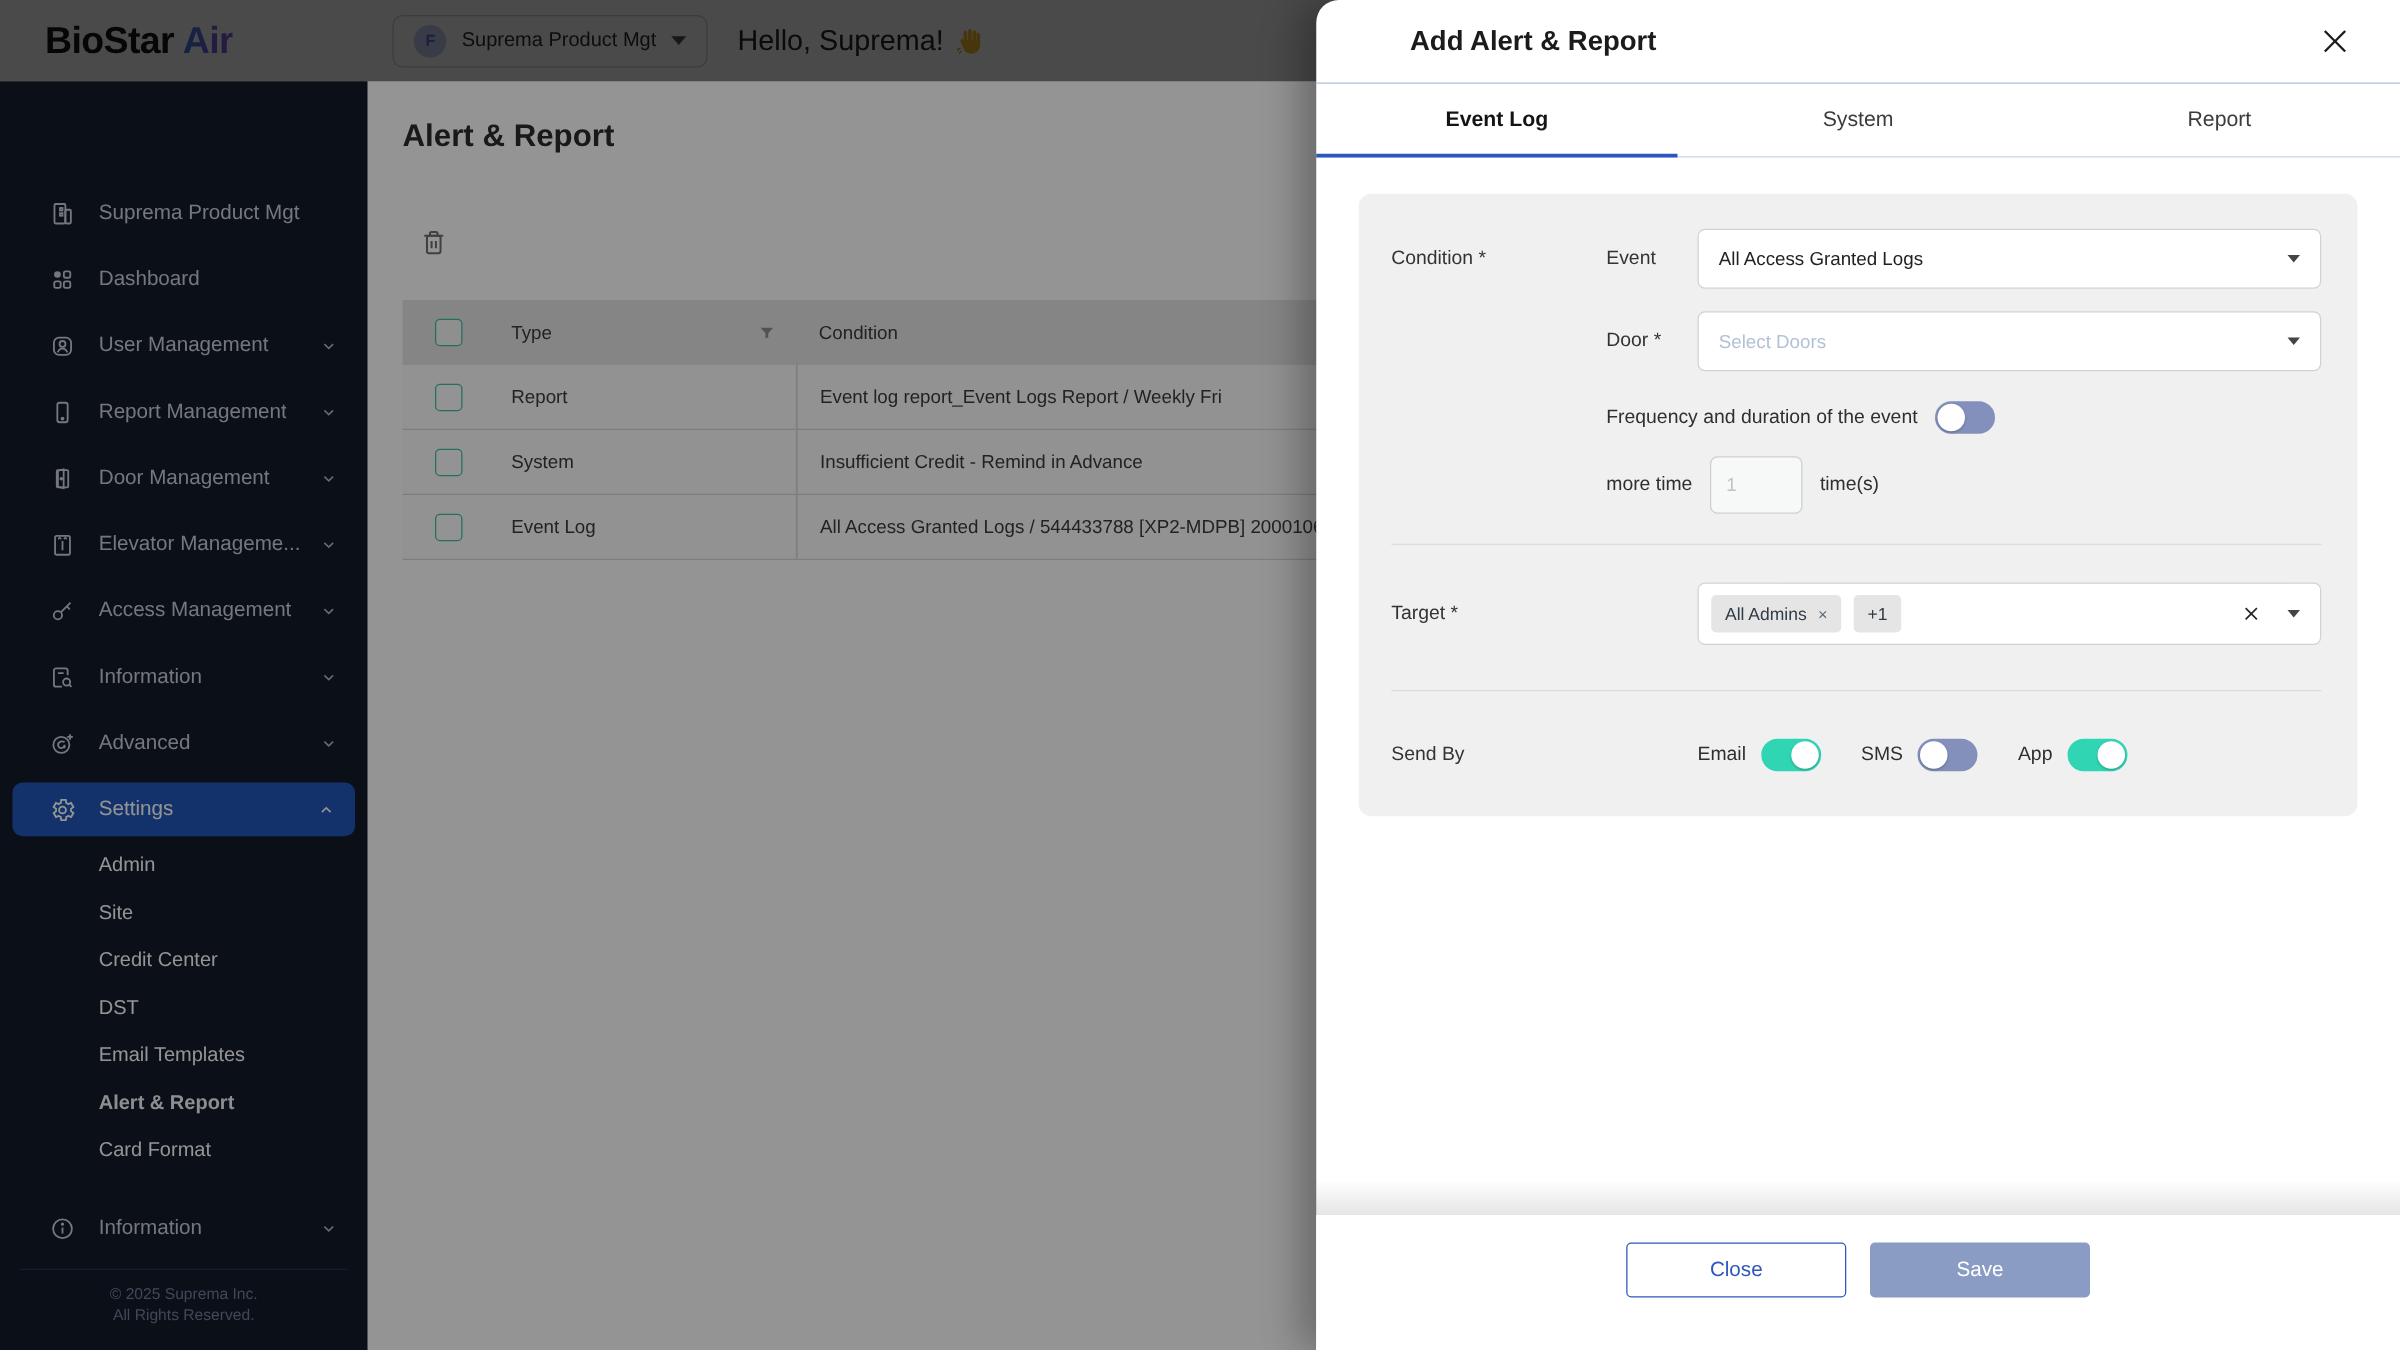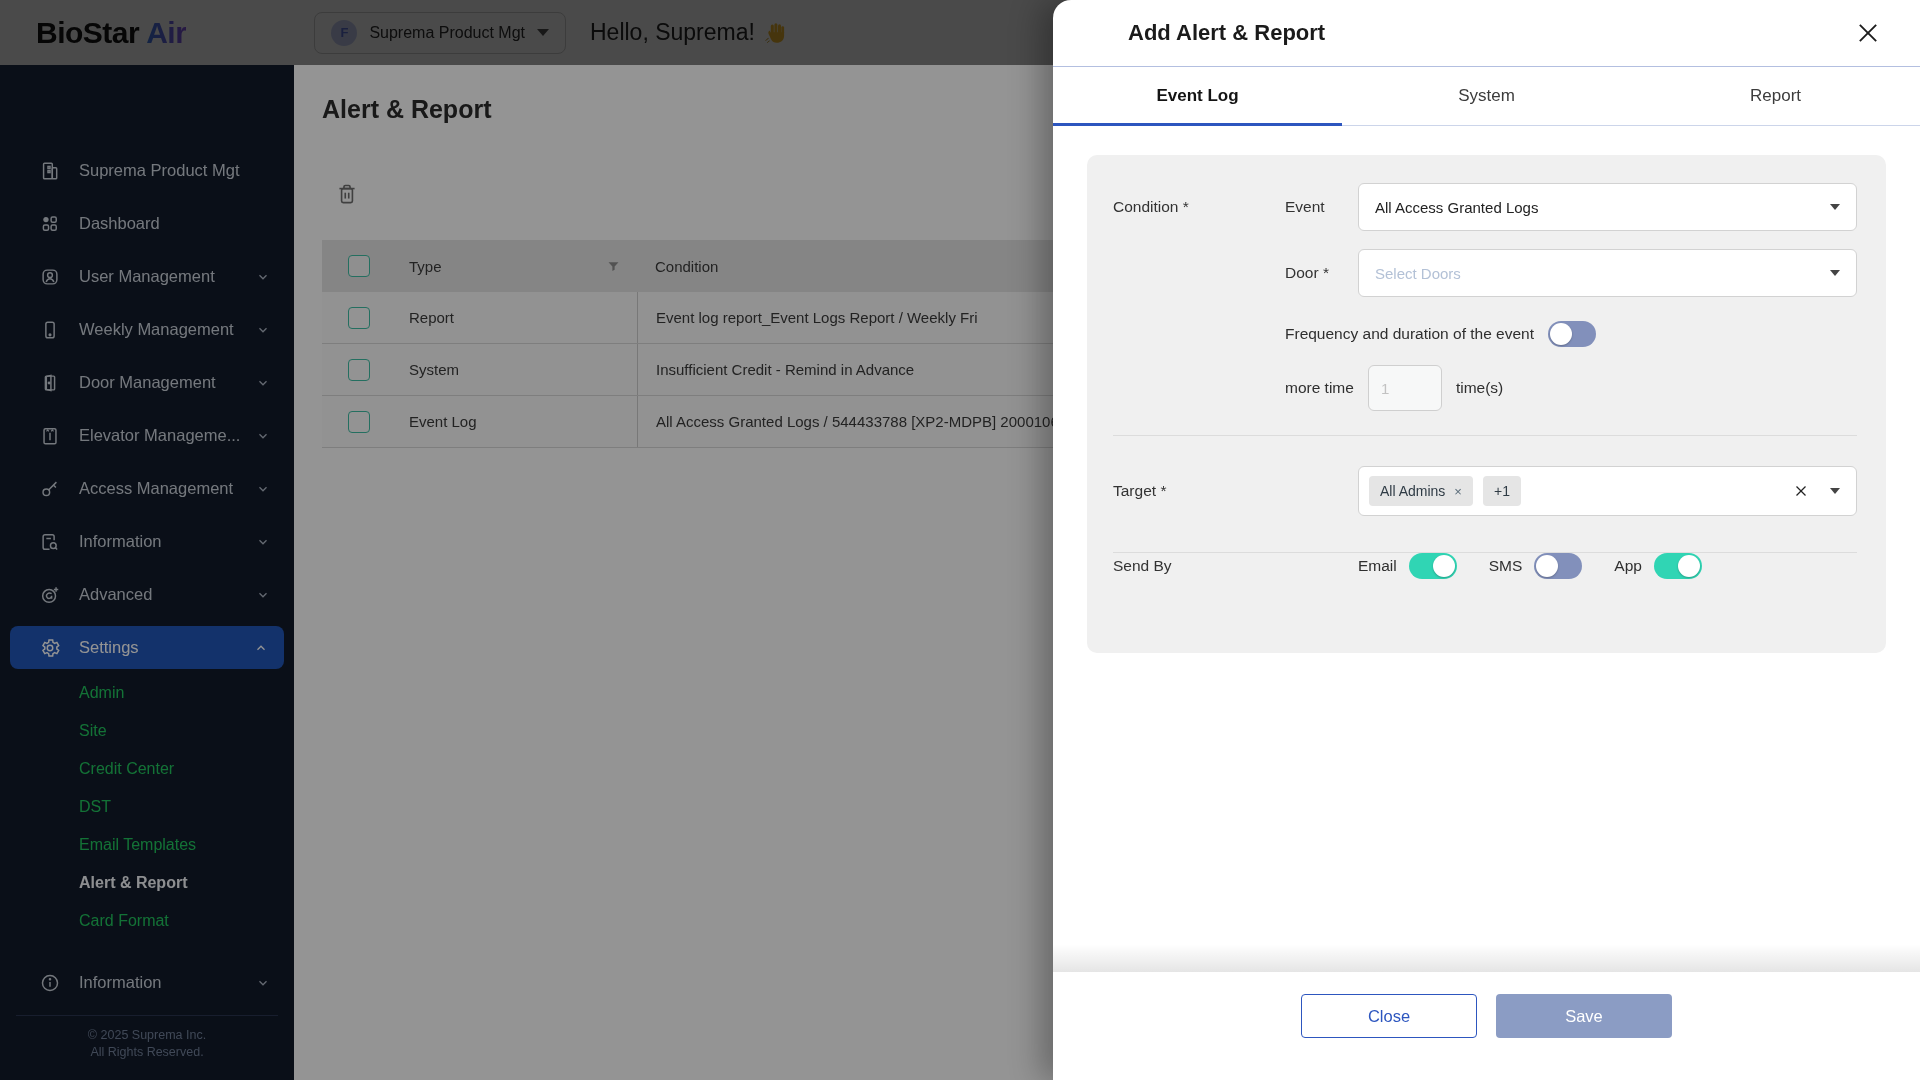--- a/index.html
+++ b/index.html
@@ -26,21 +26,21 @@
   .sidebar{position:absolute;top:65px;left:0;width:294px;height:1015px;background:#121b2a;z-index:1;}
   .nav{padding-top:79px;}
   .nav-item{height:53px;display:flex;align-items:center;padding:0 24px 0 38px;color:#c9cfd8;cursor:pointer;}
   .nav-item.active{height:43px;margin:5px 10px;padding:0 16px 0 28px;background:#2257b8;
                    border-radius:8px;color:#ffffff;}
   .nav-ic{width:24px;height:24px;margin-right:17px;flex:none;display:flex;align-items:center;justify-content:center;}
   .nav-label{font-size:16.5px;white-space:nowrap;overflow:hidden;text-overflow:ellipsis;}
   .nav-chev{margin-left:auto;display:flex;color:#aeb6c4;}
   .nav-item.active .nav-chev{color:#fff;}
   .sub-item{height:38px;display:flex;align-items:center;padding-left:79px;font-size:16px;
-            color:#22c55e;cursor:pointer;}
+            color:#ffffff;cursor:pointer;}
   .sub-item.active{color:#f3f5f9;font-weight:700;}
   .info-item{margin-top:16px;}
   .sb-divider{height:1px;background:#2a3550;margin:6px 16px 0;}
   .sb-footer{margin-top:11px;text-align:center;font-size:12.5px;color:#6f7d96;line-height:1.35;}
 
   
   .content{position:absolute;left:294px;top:65px;right:0;bottom:0;background:#fff;}
   .page-title{position:absolute;left:28px;top:30px;font-size:25px;font-weight:600;color:#2b2b2b;}
   .trash-btn{position:absolute;left:40px;top:116px;width:26px;height:26px;color:#6f6f6f;cursor:pointer;}
   .table{position:absolute;left:28px;top:175px;right:0;}
@@ -101,21 +101,21 @@
   .num-input::placeholder{color:#c2c2c2;}
   .card-divider{height:1px;background:#dcdcdc;margin-top:24px;}
   .target-row{margin-top:30px;}
   .select.tags{height:50px;padding:0 16px 0 10px;}
   .chip{display:flex;align-items:center;gap:9px;background:#e5e5e5;border-radius:4px;height:30px;
         padding:0 11px;font-size:14px;color:#2f3b45;margin-right:10px;flex:none;}
   .chip-x{font-size:13px;color:#5a6c79;cursor:pointer;line-height:1;}
   .clear-x{margin-left:auto;display:flex;color:#222;cursor:pointer;}
   .tags .sel-caret{margin-left:20px;}
   .div2{margin-top:36px;}
-  .sendby-row{height:26px;}
+  .sendby-row{margin-top:38px;height:26px;}
   .sendby-field{display:flex;align-items:center;gap:32px;}
   .ch-group{display:flex;align-items:center;gap:12px;font-size:15.5px;color:#2f2f2f;}
 
   .m-footer{position:absolute;left:0;bottom:0;width:100%;height:108px;background:#fff;
             display:flex;justify-content:center;gap:19px;padding-top:22px;box-sizing:border-box;}
   .m-footer::before{content:"";position:absolute;top:-28px;left:0;right:0;height:28px;
             background:linear-gradient(to top,rgba(0,0,0,0.10),rgba(0,0,0,0));}
   .btn{width:176px;height:44px;border-radius:4px;font-size:16.5px;display:flex;align-items:center;
        justify-content:center;cursor:pointer;box-sizing:border-box;font-family:"Liberation Sans",sans-serif;}
   .btn-close{background:#fff;border:1.5px solid #2d56bf;color:#2d56bf;}
@@ -196,21 +196,21 @@
           </span>
       </div>
 
       <div class="nav-item">
         <span class="nav-ic">
           <svg width="22" height="22" viewBox="0 0 24 24" fill="none" stroke="currentColor" stroke-width="1.6">
               <rect x="7.5" y="3.5" width="9" height="17" rx="2"></rect>
               <circle cx="12" cy="17.3" r="0.9" fill="currentColor"></circle>
             </svg>
         </span>
-        <span class="nav-label">Weekly Management</span>
+        <span class="nav-label">Report Management</span>
         <span class="nav-chev">
             <svg width="14" height="14" viewBox="0 0 24 24" fill="none" stroke="currentColor" stroke-width="2.2">
               <polyline points="6 9 12 15 18 9"></polyline>
             </svg>
           </span>
       </div>
 
       <div class="nav-item">
         <span class="nav-ic">
           <svg width="22" height="22" viewBox="0 0 24 24" fill="none" stroke="currentColor" stroke-width="1.6">

